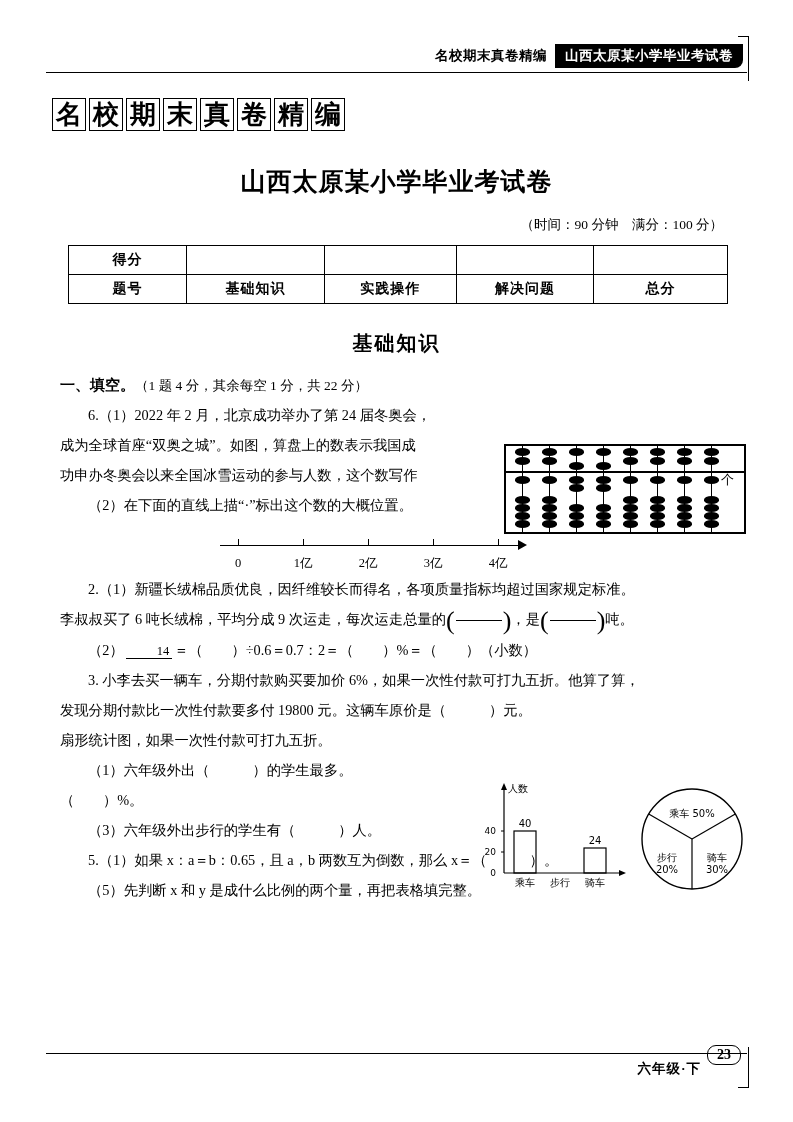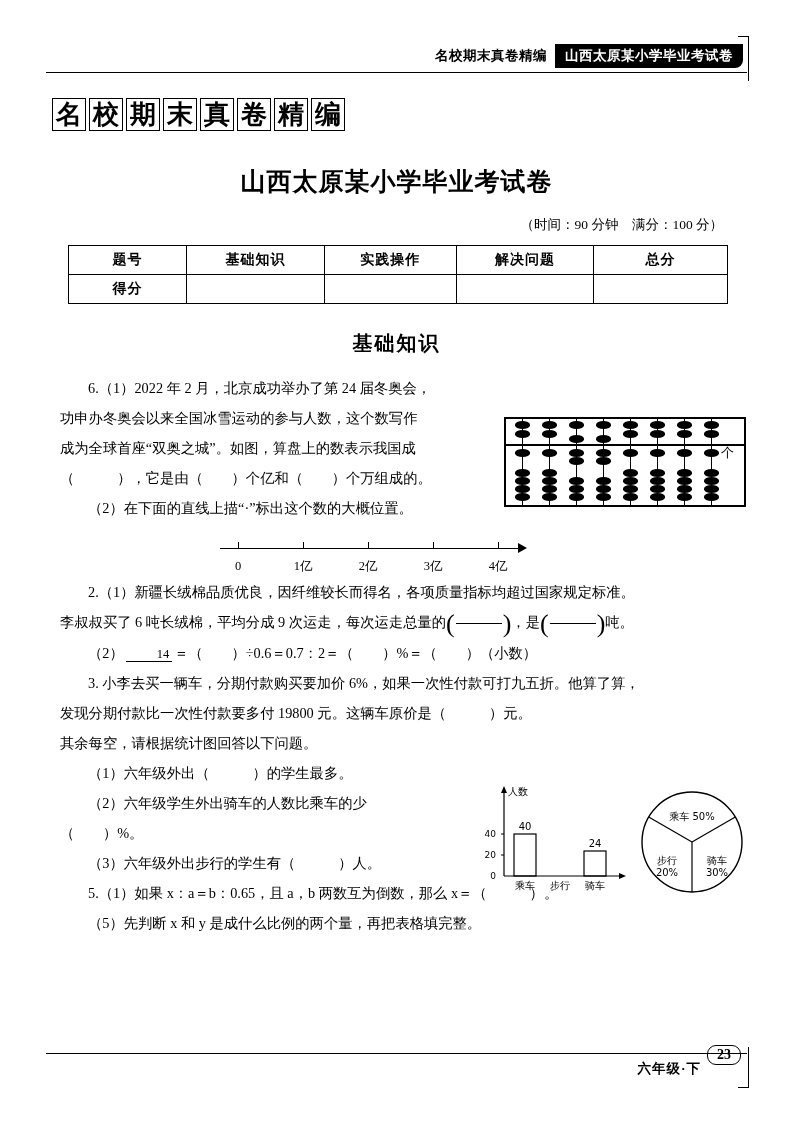--- a/index.html
+++ b/index.html
@@ -327,47 +327,49 @@
     <span class="ch">精</span>
     <span class="ch">编</span>
   </div>
 
   <div class="paper-title">山西太原某小学毕业考试卷</div>
   <div class="time-note">（时间：90 分钟　满分：100 分）</div>
 
   <table class="score-table">
     <tbody>
         <tr>
+      <td class="c1">得分</td>
+      <td class="c2"></td>
+      <td class="c3"></td>
+      <td class="c4"></td>
+      <td class="c5"></td>
+    </tr>
+    <tr>
       <td class="c1">题号</td>
       <td class="c2">基础知识</td>
       <td class="c3">实践操作</td>
       <td class="c4">解决问题</td>
       <td class="c5">总分</td>
     </tr>
-    <tr>
-      <td class="c1">得分</td>
-      <td class="c2"></td>
-      <td class="c3"></td>
-      <td class="c4"></td>
-      <td class="c5"></td>
-    </tr>
   </tbody>
     </table>
 
   <div class="section-title">基础知识</div>
 
   <div class="body-area">
 
+    <div class="q-head">
+      <span>一、填空。</span><span class="small">（1 题 4 分，其余每空 1 分，共 22 分）</span>
+    </div>
 
     <div class="q1wrap">
       <div class="q1text">
         <div class="para indent">6.（1）2022 年 2 月，北京成功举办了第 24 届冬奥会，</div>
+        <div class="para">成为全球首座“双奥之城”。如图，算盘上的数表示我国成</div>
         <div class="para">功申办冬奥会以来全国冰雪运动的参与人数，这个数写作</div>
-        <div class="para">成为全球首座“双奥之城”。如图，算盘上的数表示我国成</div>
-        <div class="para">（　　　），它是由（　　）个亿和（　　）个万组成的。</div>
       </div>
 
       <div class="abacus">
         <div class="frame"></div>
         <div class="beam"></div>
         <div class="arrow-up">个</div>
 
         <div class="rod" style="left:18px"></div>
         <div class="rod" style="left:45px"></div>
         <div class="rod" style="left:72px"></div>
@@ -465,26 +467,25 @@
     <div class="para">
       <span>李叔叔买了 6 吨长绒棉，平均分成 9 次运走，每次运走总量的</span><span class="paren-big">(</span><span class="blankfrac"><span class="num"></span><span class="den"></span></span><span class="paren-big">)</span><span>，是</span><span class="paren-big">(</span><span class="blankfrac"><span class="num"></span><span class="den"></span></span><span class="paren-big">)</span><span>吨。</span>
     </div>
     <div class="para indent2">
       <span>（2）</span><span class="frac"><span class="num">14</span><span class="den"></span></span><span>＝（　　）÷0.6＝0.7：2＝（　　）%＝（　　）（小数）</span>
     </div>
 
     <div class="para indent">3. 小李去买一辆车，分期付款购买要加价 6%，如果一次性付款可打九五折。他算了算，</div>
     <div class="para">发现分期付款比一次性付款要多付 19800 元。这辆车原价是（　　　）元。</div>
 
-    <div class="para">其余每空，请根据统计图回答以下问题。</div>
+    <div class="para">扇形统计图，如果一次性付款可打九五折。</div>
 
     <div class="q4wrap">
       <div class="q4text">
         <div class="para indent2">（1）六年级外出（　　　）的学生最多。</div>
-        <div class="para indent2">（2）六年级学生外出骑车的人数比乘车的少</div>
         <div class="para">（　　）%。</div>
         <div class="para indent2">（3）六年级外出步行的学生有（　　　）人。</div>
       </div>
 
       <div class="charts">
 
         <svg class="barchart" viewBox="0 0 150 120">
           <text x="32" y="11" font-size="10" font-family="DejaVu Sans, sans-serif">人数</text>
           <line x1="28" y1="8" x2="28" y2="92" stroke="#000" stroke-width="1.2"></line>
           <polygon points="28,2 25,9 31,9" fill="#000"></polygon>

